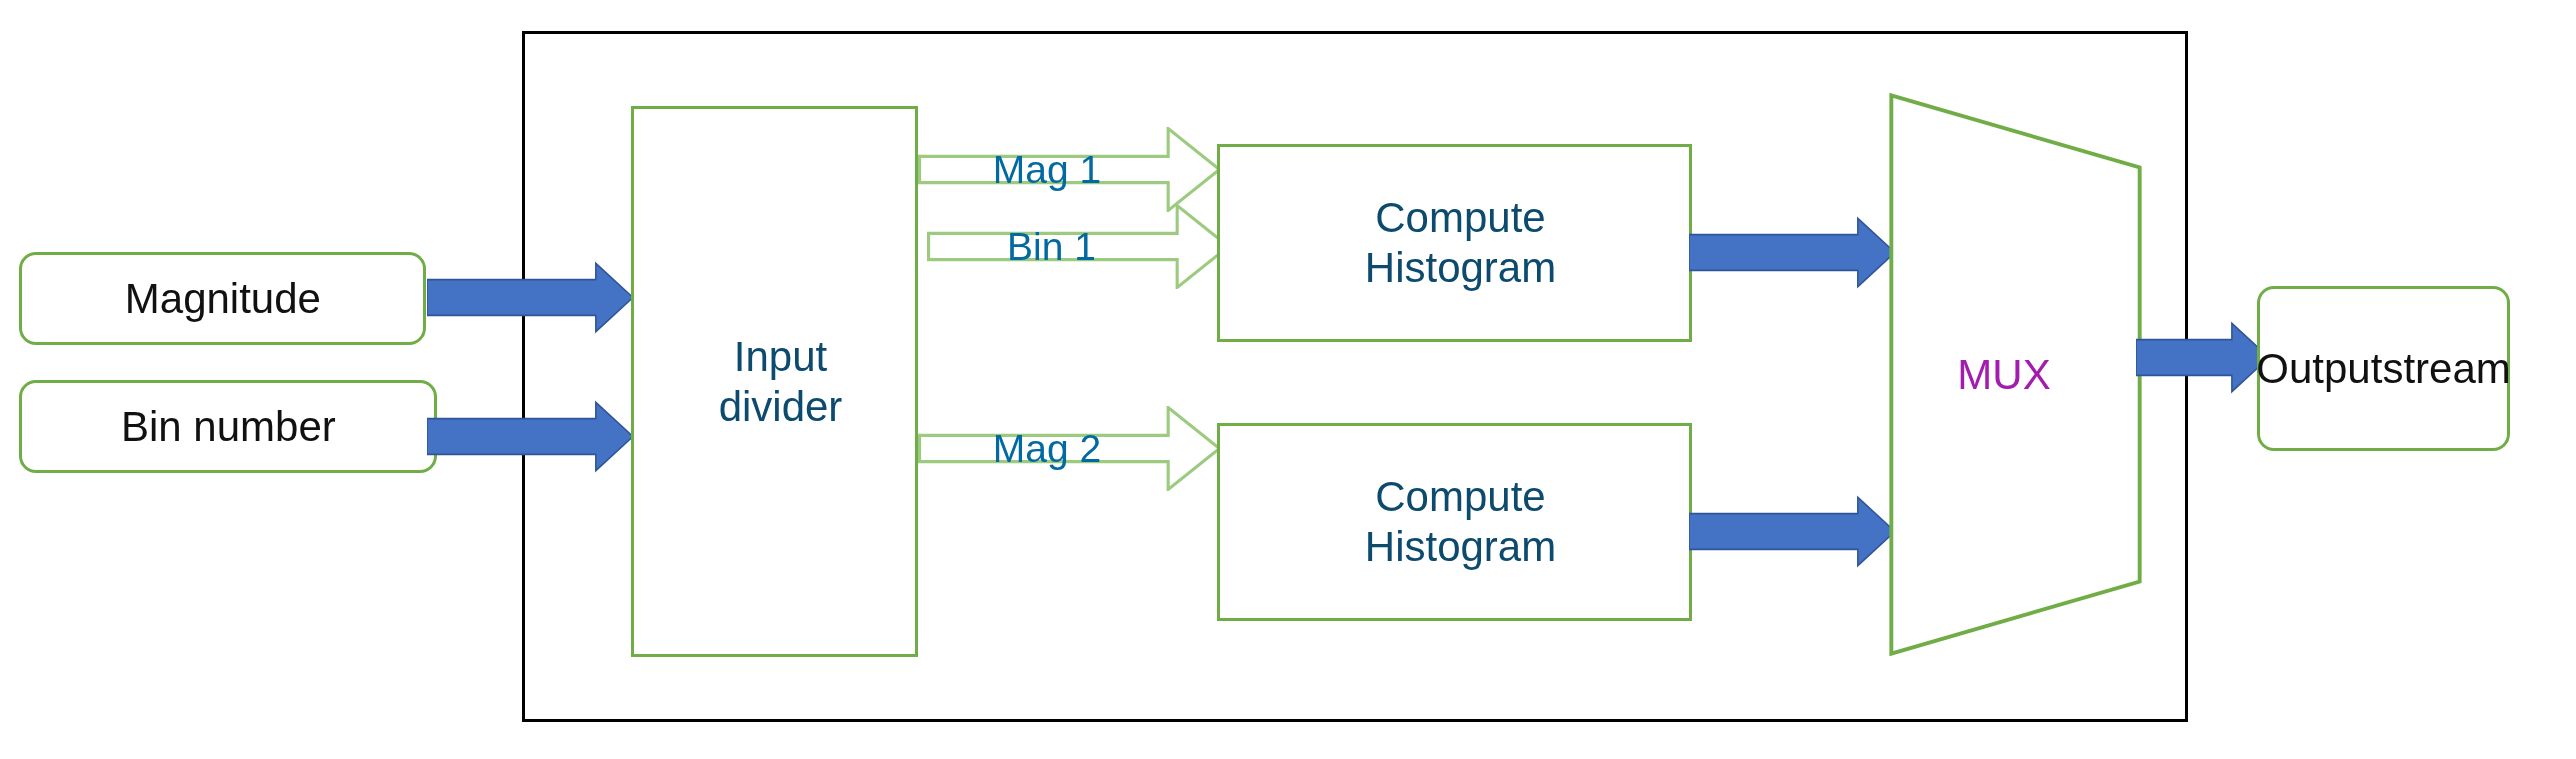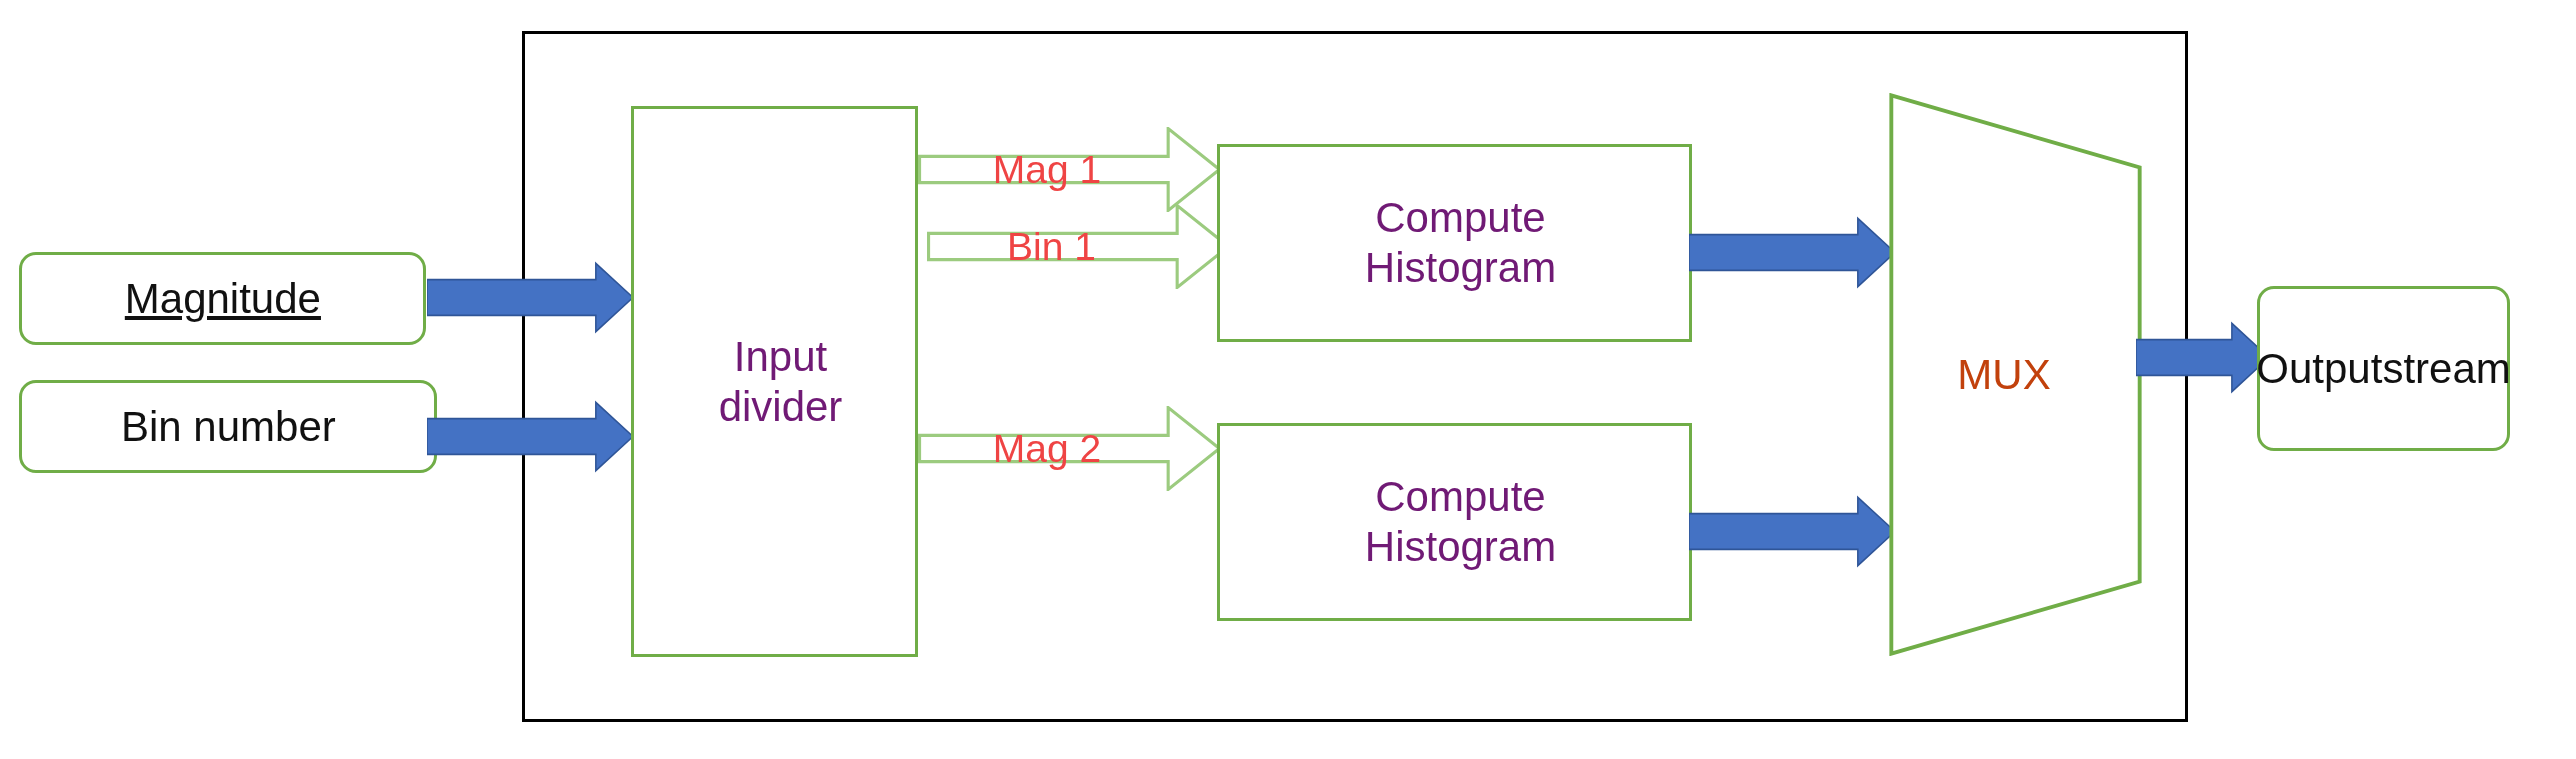--- a/index.html
+++ b/index.html
@@ -43,21 +43,21 @@
   }
 
   
   .proc-box {
     border: 3.1px solid #70AD47;
     background: #ffffff;
     box-sizing: border-box;
     display: flex;
     align-items: center;
     justify-content: center;
-    color: #701a75;
+    color: #0c4a6e;
     text-align: center;
     line-height: 1.18;
     padding-left: 12px;
   }
 
   
   .t-io      { font-size: 42px; }
   .t-divider { font-size: 42px; }
   .t-proc    { font-size: 42px; }
   .t-mux     { font-size: 42px; }
@@ -67,51 +67,51 @@
   .sig-arrow {
     background: transparent;
   }
   .sig-arrow svg { display: block; width: 100%; height: 100%; }
   .sig-label {
     position: absolute;
     inset: 0;
     display: flex;
     align-items: center;
     justify-content: center;
-    color: #ef4444;
+    color: #0369a1;
     padding-right: 45px;
     box-sizing: border-box;
     pointer-events: none;
   }
 
   
   .blue-arrow svg { display: block; width: 100%; height: 100%; }
 
   
   .mux-shape svg { display: block; width: 100%; height: 100%; }
   .mux-label {
     position: absolute;
     inset: 0;
     display: flex;
     align-items: center;
     justify-content: center;
-    color: #c2410c;
+    color: #a21caf;
     padding-right: 23px;
     box-sizing: border-box;
     pointer-events: none;
   }
 </style>
 </head>
 <body>
 
 <div id="stage">
 
   <div class="abs outer-boundary"></div>
 
-  <div class="abs io-box t-io" style="left:19.4px; top:252px; width:407px; height:93px;text-decoration:underline;">
+  <div class="abs io-box t-io" style="left:19.4px; top:252px; width:407px; height:93px;">
     <span>Magnitude</span>
   </div>
 
   <div class="abs io-box t-io" style="left:19.4px; top:380px; width:418px; height:93px;">
     <span>Bin number</span>
   </div>
 
   <div class="abs blue-arrow" style="left:427px; top:261px; width:206px; height:73px;">
     <svg viewBox="0 0 266 94" preserveAspectRatio="none" aria-hidden="true">
       <polygon points="0,24 218,24 218,3 266,47 218,91 218,70 0,70" fill="#4472C4" stroke="#2F5597" stroke-width="2"></polygon>

